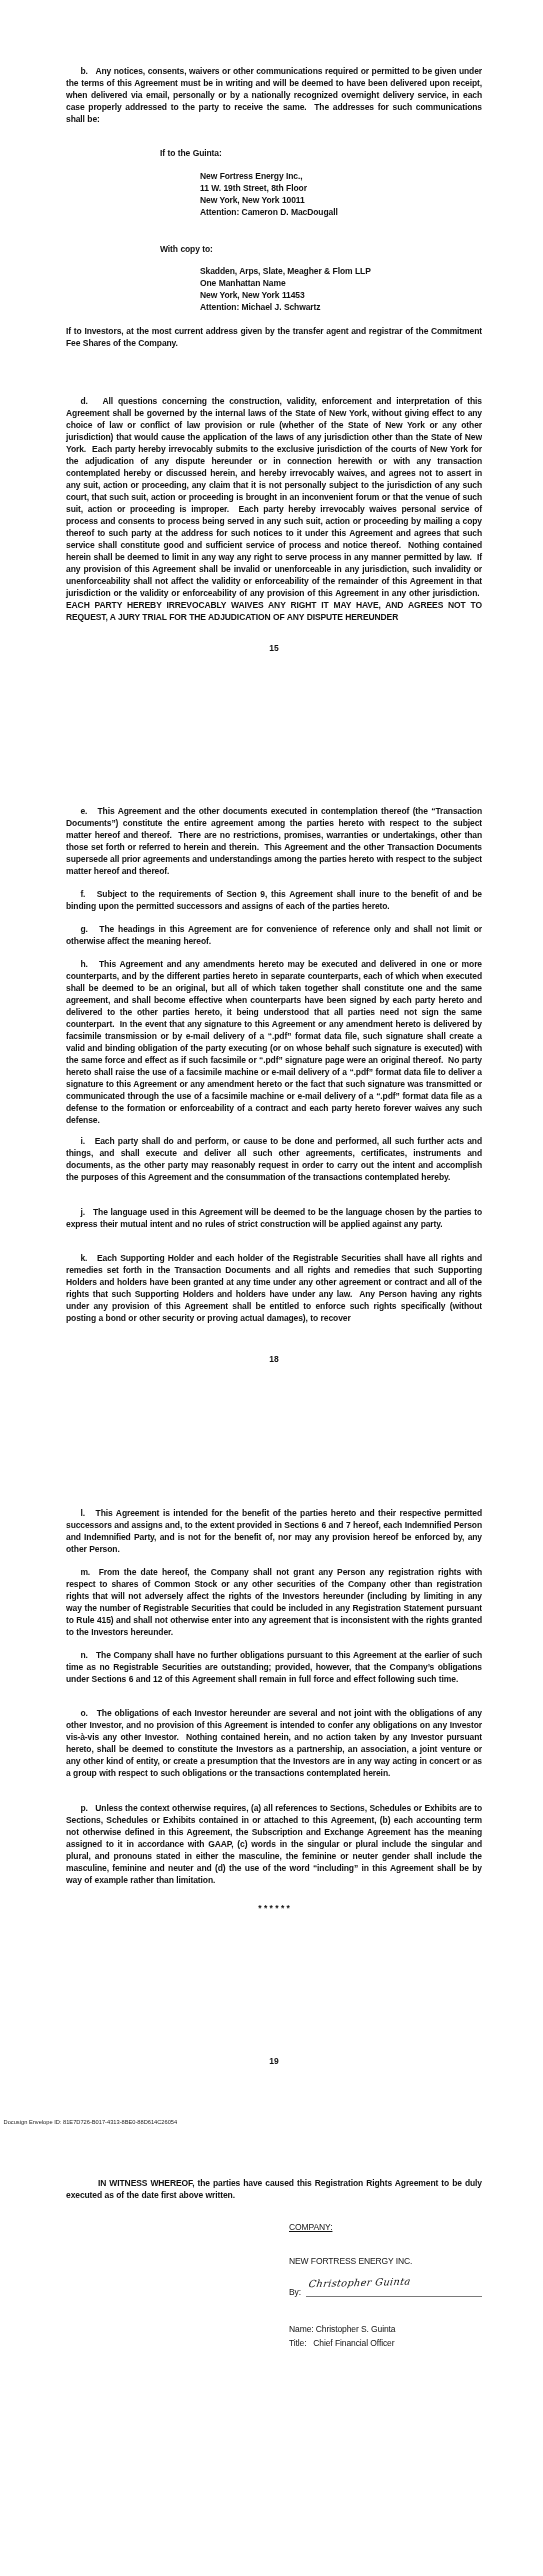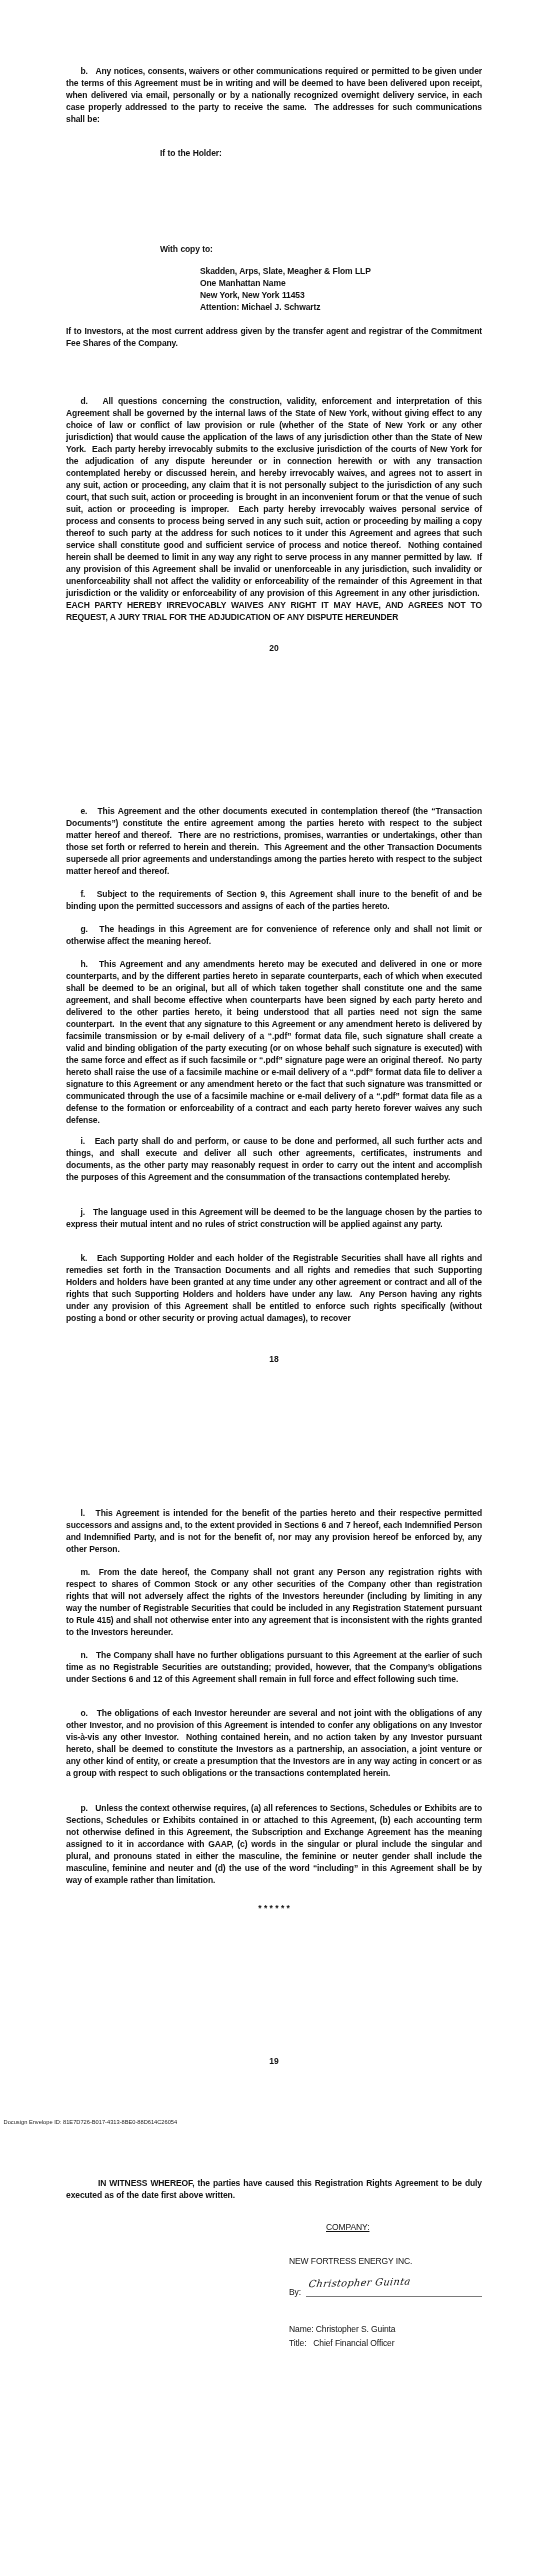--- a/index.html
+++ b/index.html
@@ -25,21 +25,21 @@
   }
   .indent { text-indent:14.4px; }
   .bigindent { text-indent:32px; }
   .center { text-align:center; }
   .left { text-align:left; }
   .inset1 { left:160px; width:322px; }
   .inset2 { left:200px; width:282px; }
   .addr span { display:block; }
   .pagenum { text-align:center; }
   .sig-col { position:absolute; left:289px; font-size:8.5px; line-height:12px; letter-spacing:-0.1px; }
-  .underlined { text-decoration:underline;margin-left:37px; }
+  .underlined { text-decoration:underline; }
   .sig-line {
     position:absolute;
     left:306px;
     width:176px;
     height:1px;
     background:#7a7a7a;
   }
   .signature {
     position:absolute;
     left:309px;
@@ -59,38 +59,44 @@
     white-space:nowrap;
   }
 </style>
 </head>
 <body>
 
 <div class="page">
 
   <div class="blk indent" style="top:65px">b.&nbsp;&nbsp;&nbsp;Any notices, consents, waivers or other communications required or permitted to be given under the terms of this Agreement must be in writing and will be deemed to have been delivered upon receipt, when delivered via email, personally or by a nationally recognized overnight delivery service, in each case properly addressed to the party to receive the same.&nbsp; The addresses for such communications shall be:</div>
 
-  <div class="blk inset1 left" style="top:147px">If to the Holder:</div>
+  <div class="blk inset1 left" style="top:147px">If to the Guinta:</div>
 
+  <div class="blk inset2 left addr" style="top:170px">
+    <span>New Fortress Energy Inc.,</span>
+    <span>11 W. 19th Street, 8th Floor</span>
+    <span>New York, New York 10011</span>
+    <span>Attention: Cameron D. MacDougall</span>
+  </div>
 
   <div class="blk inset1 left" style="top:243px">With copy to:</div>
 
   <div class="blk inset2 left addr" style="top:265px">
     <span>Skadden, Arps, Slate, Meagher &amp; Flom LLP</span>
     <span>One Manhattan Name</span>
     <span>New York, New York 11453</span>
     <span>Attention: Michael J. Schwartz</span>
   </div>
 
   <div class="blk" style="top:325px">If to Investors, at the most current address given by the transfer agent and registrar of the Commitment Fee Shares of the Company.</div>
 
 
   <div class="blk indent" style="top:395px">d.&nbsp;&nbsp;&nbsp;All questions concerning the construction, validity, enforcement and interpretation of this Agreement shall be governed by the internal laws of the State of New York, without giving effect to any choice of law or conflict of law provision or rule (whether of the State of New York or any other jurisdiction) that would cause the application of the laws of any jurisdiction other than the State of New York.&nbsp; Each party hereby irrevocably submits to the exclusive jurisdiction of the courts of New York for the adjudication of any dispute hereunder or in connection herewith or with any transaction contemplated hereby or discussed herein, and hereby irrevocably waives, and agrees not to assert in any suit, action or proceeding, any claim that it is not personally subject to the jurisdiction of any such court, that such suit, action or proceeding is brought in an inconvenient forum or that the venue of such suit, action or proceeding is improper.&nbsp; Each party hereby irrevocably waives personal service of process and consents to process being served in any such suit, action or proceeding by mailing a copy thereof to such party at the address for such notices to it under this Agreement and agrees that such service shall constitute good and sufficient service of process and notice thereof.&nbsp; Nothing contained herein shall be deemed to limit in any way any right to serve process in any manner permitted by law.&nbsp; If any provision of this Agreement shall be invalid or unenforceable in any jurisdiction, such invalidity or unenforceability shall not affect the validity or enforceability of the remainder of this Agreement in that jurisdiction or the validity or enforceability of any provision of this Agreement in any other jurisdiction.&nbsp; EACH PARTY HEREBY IRREVOCABLY WAIVES ANY RIGHT IT MAY HAVE, AND AGREES NOT TO REQUEST, A JURY TRIAL FOR THE ADJUDICATION OF ANY DISPUTE HEREUNDER</div>
 
-  <div class="blk pagenum" style="top:642px">20</div>
+  <div class="blk pagenum" style="top:642px">15</div>
 
 
   <div class="blk indent" style="top:805px">e.&nbsp;&nbsp;&nbsp;This Agreement and the other documents executed in contemplation thereof (the “Transaction Documents”) constitute the entire agreement among the parties hereto with respect to the subject matter hereof and thereof.&nbsp; There are no restrictions, promises, warranties or undertakings, other than those set forth or referred to herein and therein.&nbsp; This Agreement and the other Transaction Documents supersede all prior agreements and understandings among the parties hereto with respect to the subject matter hereof and thereof.</div>
 
   <div class="blk indent" style="top:888px">f.&nbsp;&nbsp;&nbsp;Subject to the requirements of Section 9, this Agreement shall inure to the benefit of and be binding upon the permitted successors and assigns of each of the parties hereto.</div>
 
   <div class="blk indent" style="top:923px">g.&nbsp;&nbsp;&nbsp;The headings in this Agreement are for convenience of reference only and shall not limit or otherwise affect the meaning hereof.</div>
 
   <div class="blk indent" style="top:958px">h.&nbsp;&nbsp;&nbsp;This Agreement and any amendments hereto may be executed and delivered in one or more counterparts, and by the different parties hereto in separate counterparts, each of which when executed shall be deemed to be an original, but all of which taken together shall constitute one and the same agreement, and shall become effective when counterparts have been signed by each party hereto and delivered to the other parties hereto, it being understood that all parties need not sign the same counterpart.&nbsp; In the event that any signature to this Agreement or any amendment hereto is delivered by facsimile transmission or by e-mail delivery of a “.pdf” format data file, such signature shall create a valid and binding obligation of the party executing (or on whose behalf such signature is executed) with the same force and effect as if such facsimile or “.pdf” signature page were an original thereof.&nbsp; No party hereto shall raise the use of a facsimile machine or e-mail delivery of a “.pdf” format data file to deliver a signature to this Agreement or any amendment hereto or the fact that such signature was transmitted or communicated through the use of a facsimile machine or e-mail delivery of a “.pdf” format data file as a defense to the formation or enforceability of a contract and each party hereto forever waives any such defense.</div>
 

